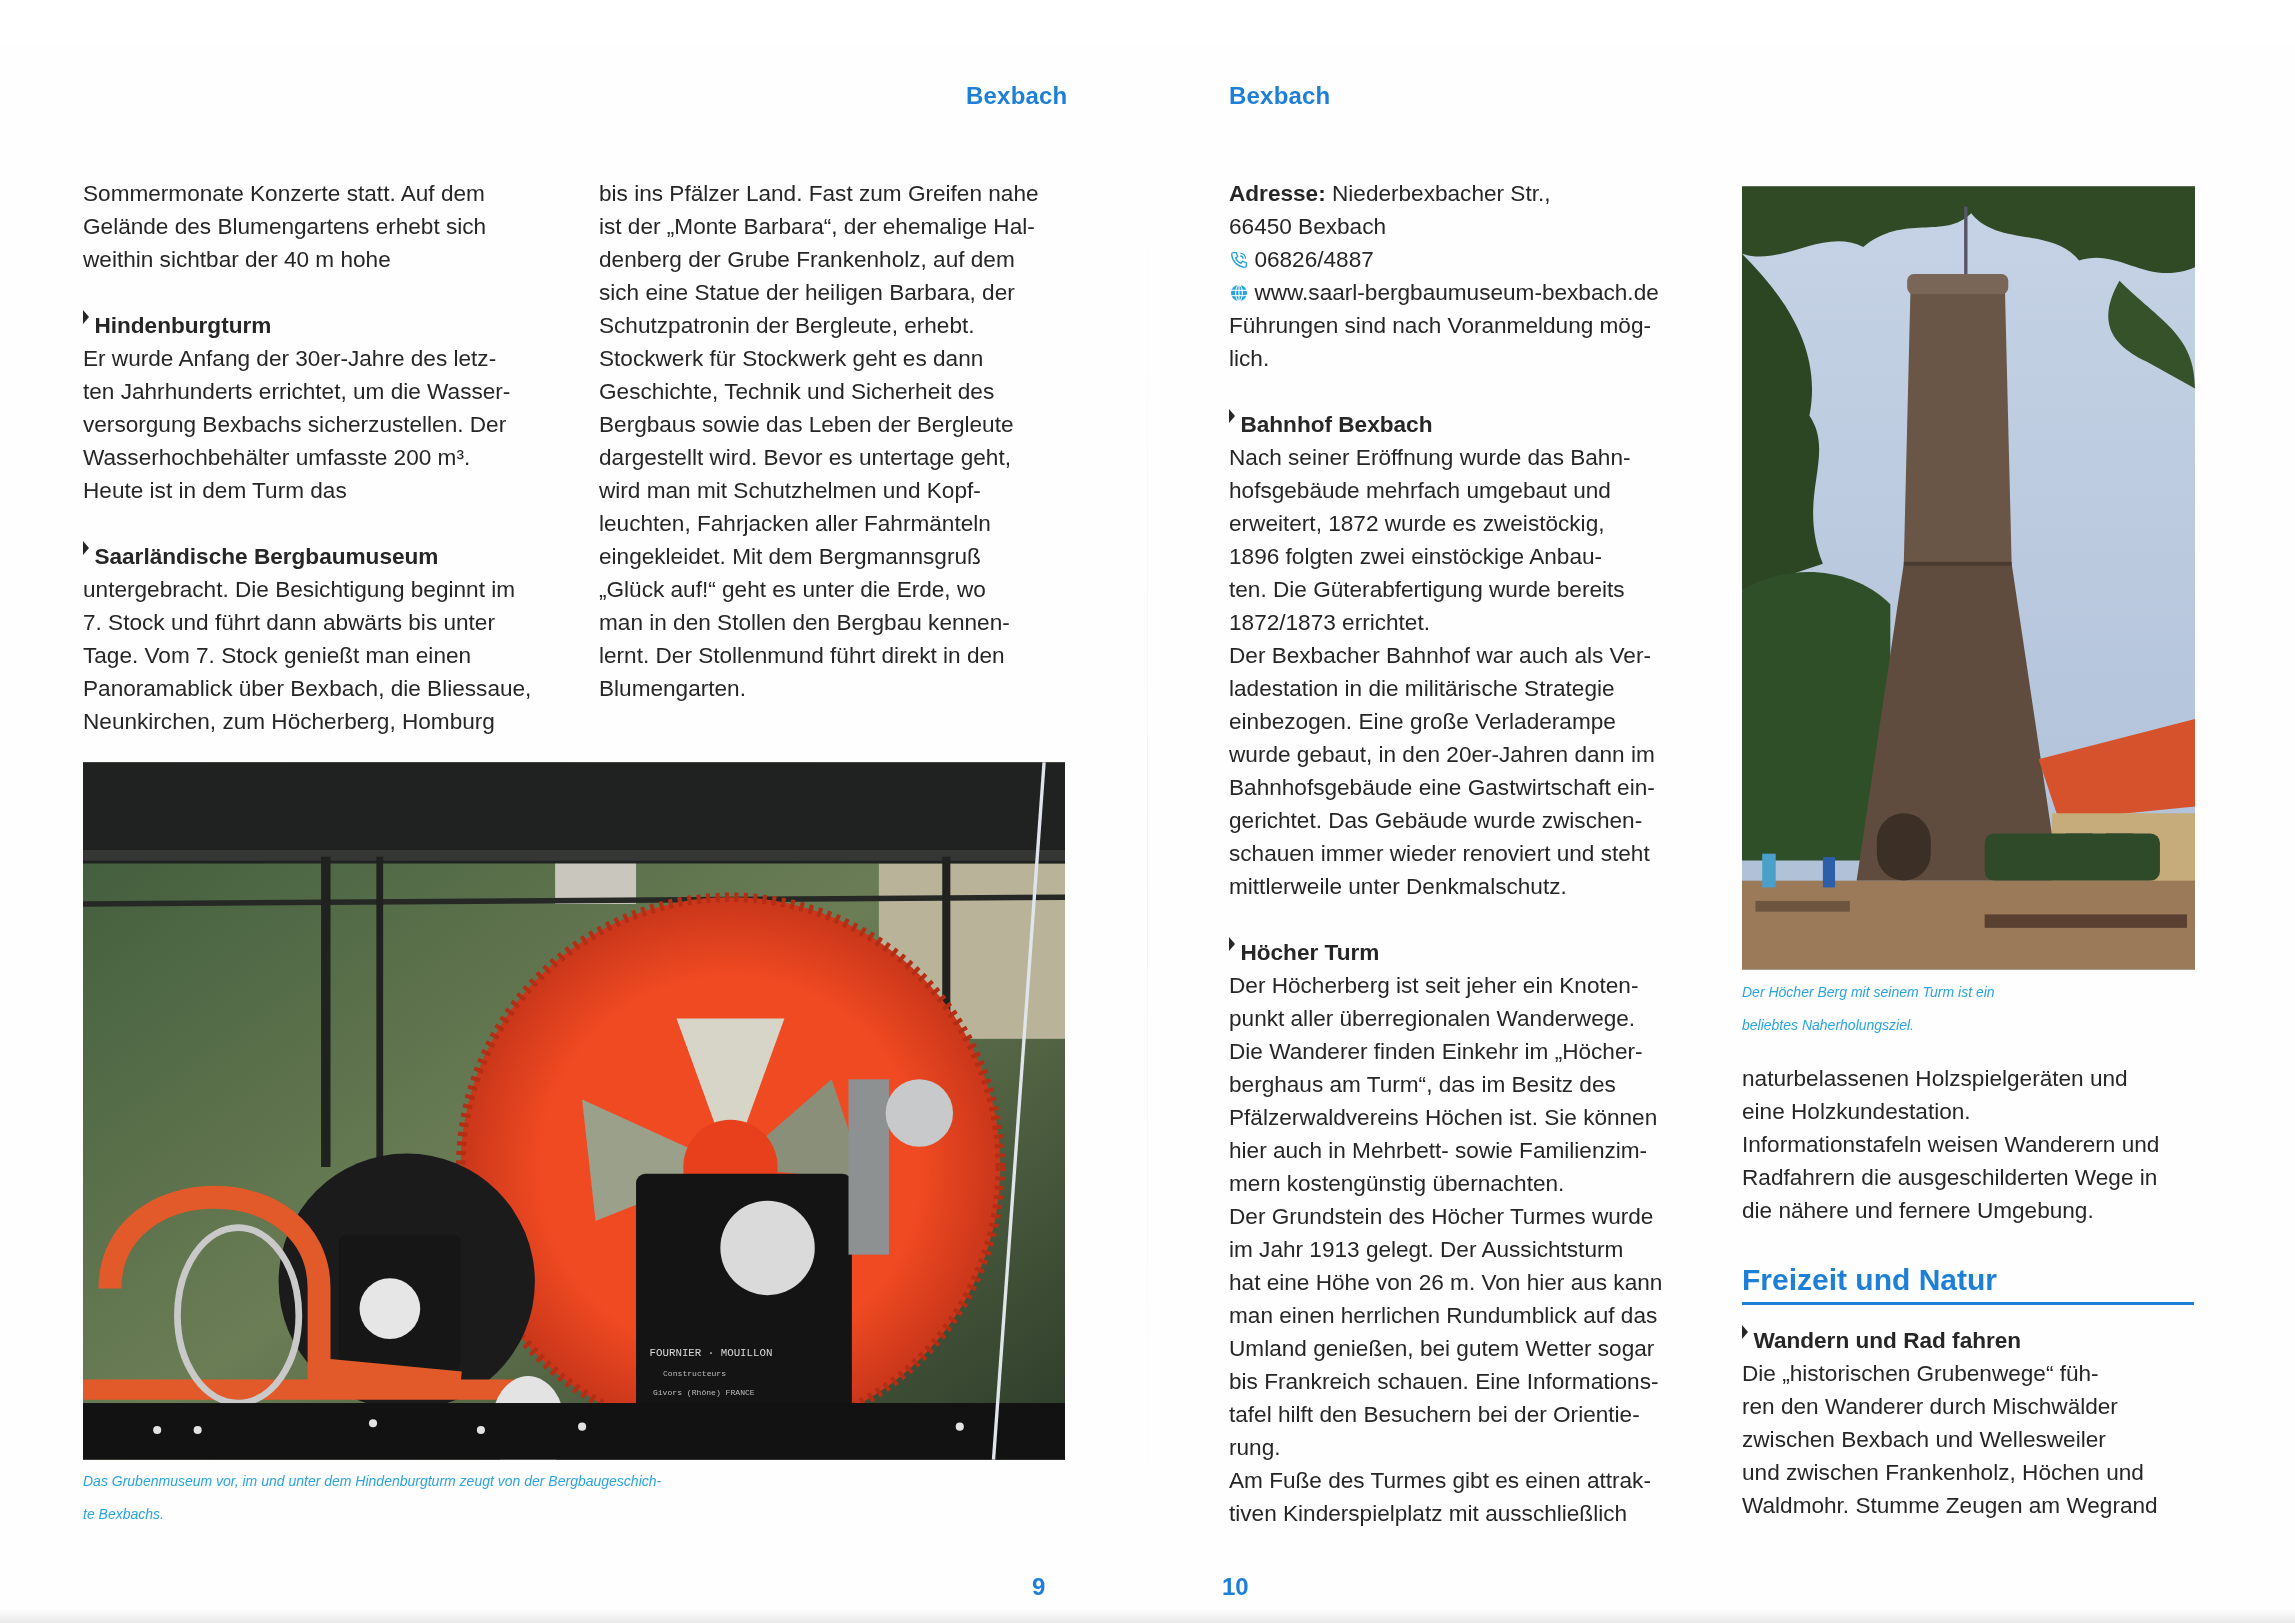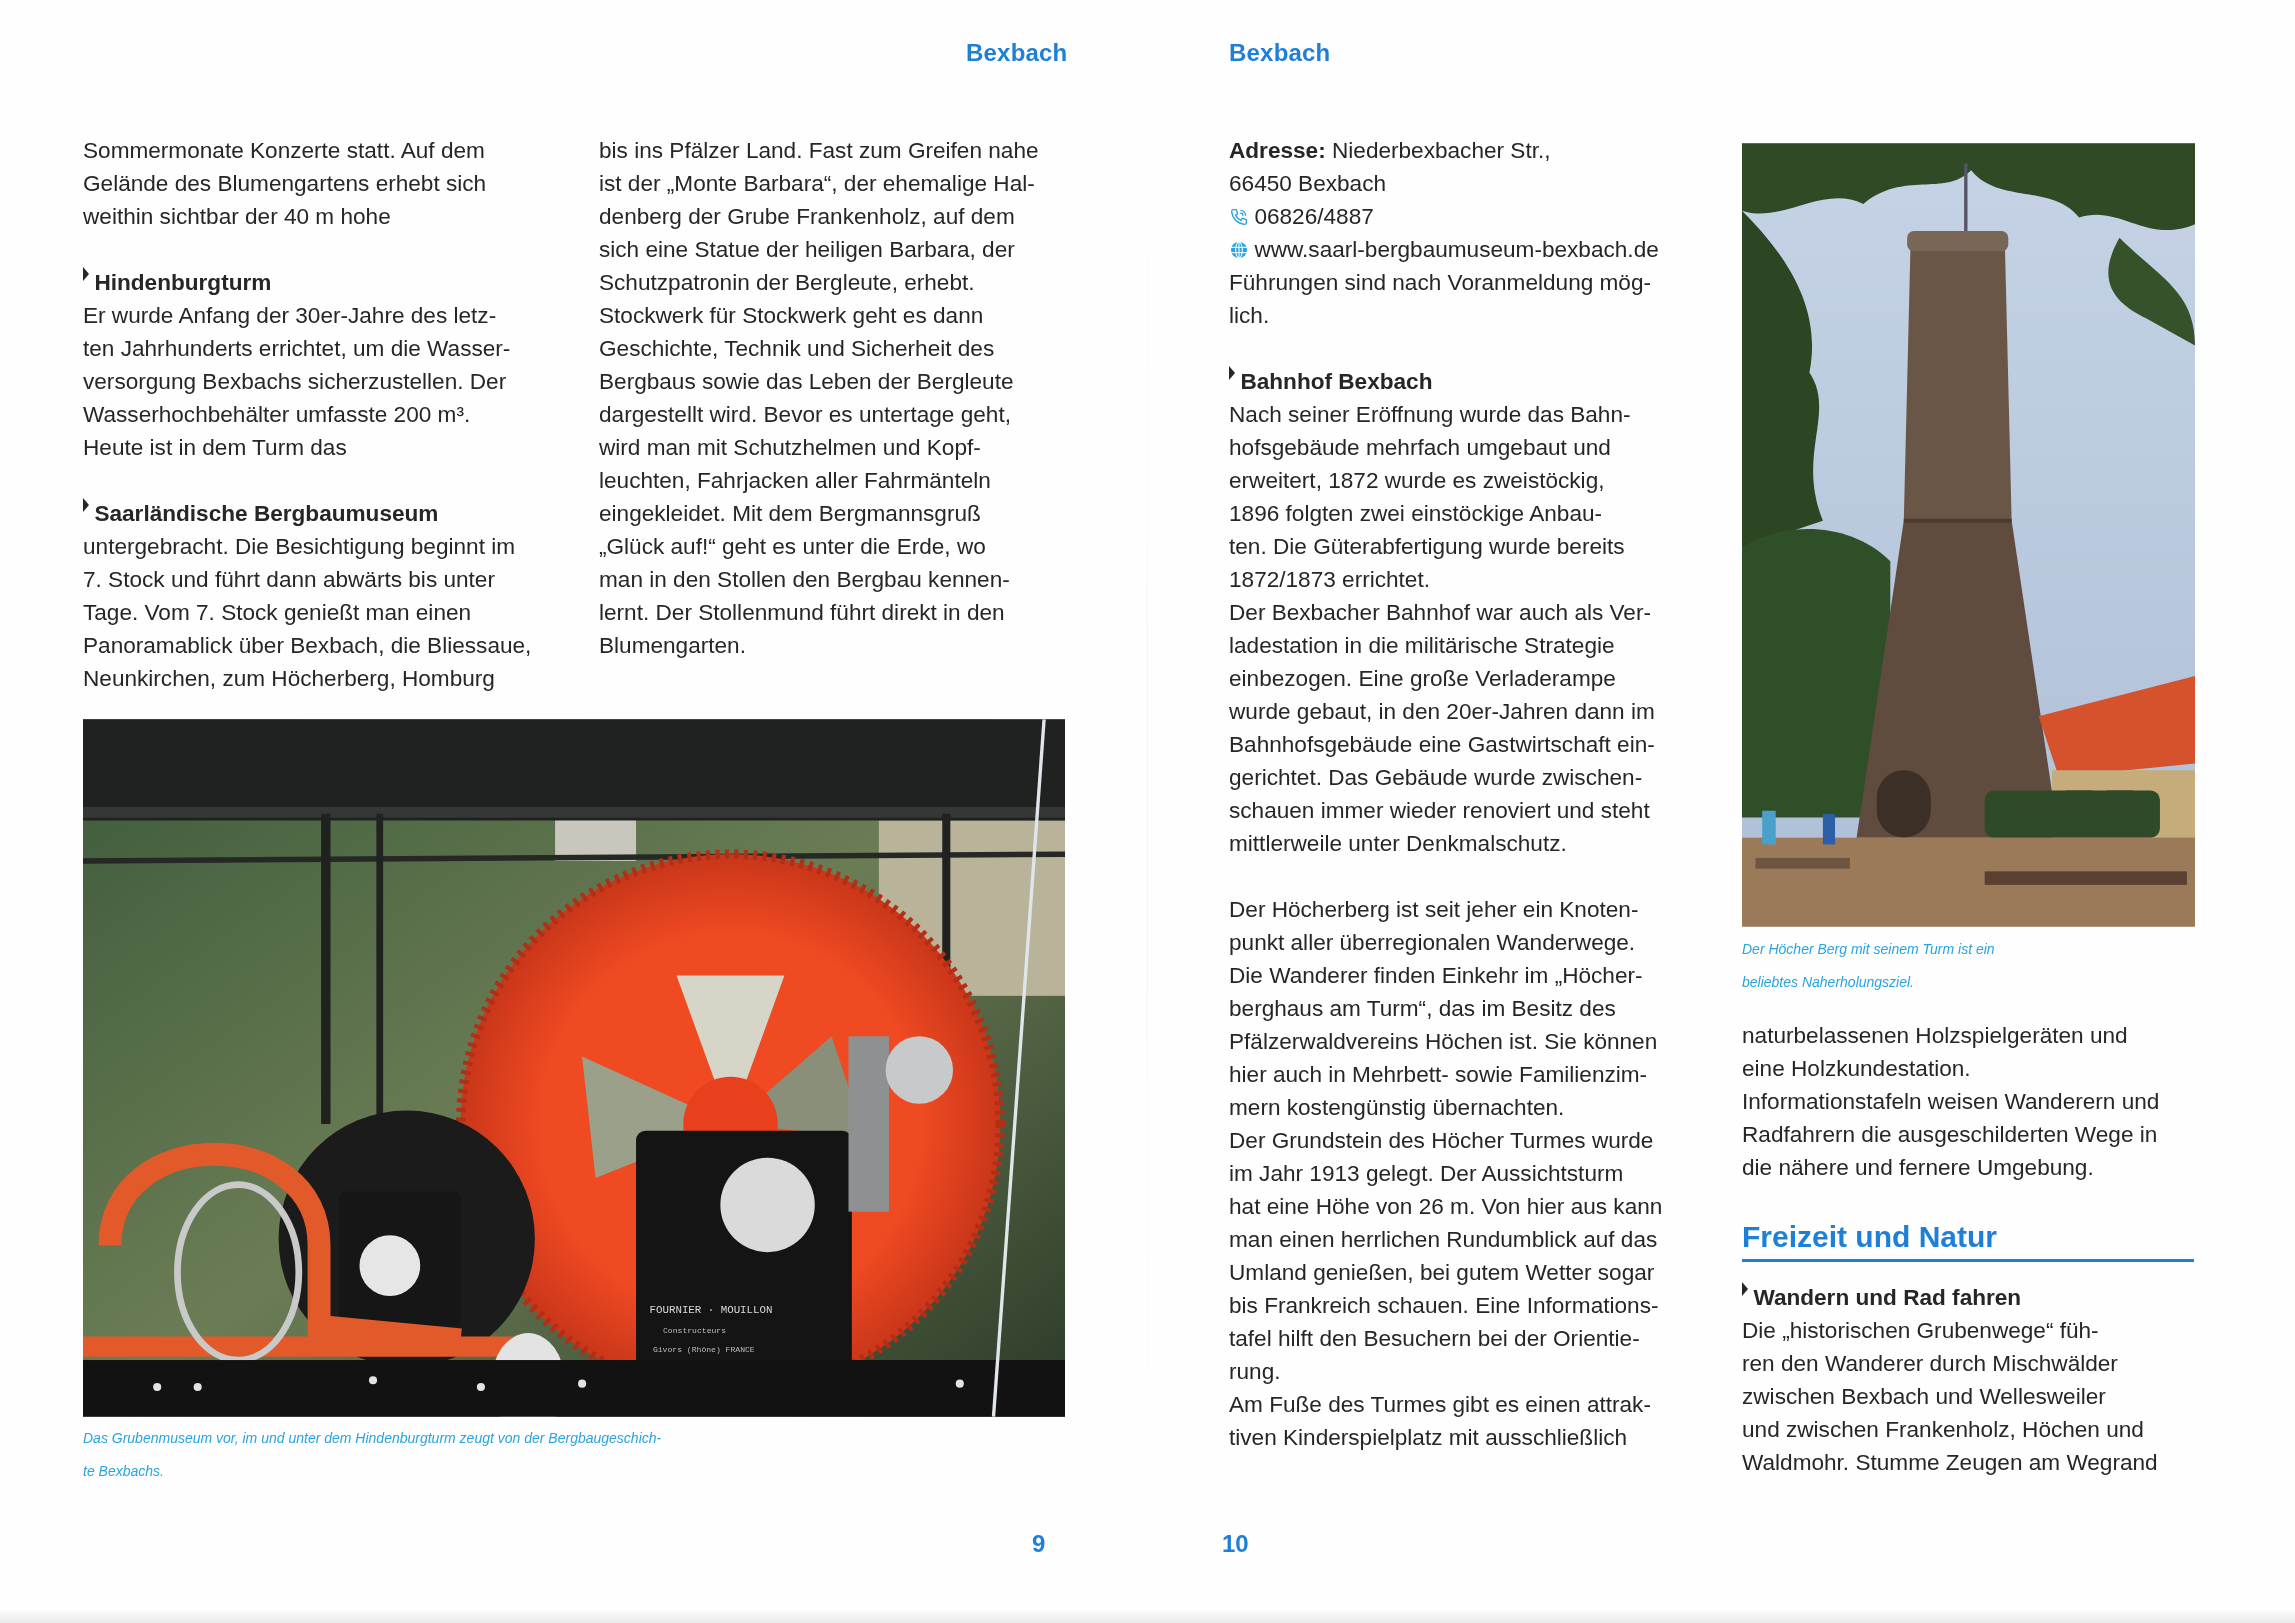--- a/index.html
+++ b/index.html
@@ -1,18 +1,18 @@
 <!DOCTYPE html>
 <html style="font-size:10.8px"><head>
 <meta charset="utf-8">
 <style>
   html, body { margin: 0; padding: 0; background: #ffffff; }
   body { width: 2295px; height: 1623px; position: relative; overflow: hidden;
          font-family: "Liberation Sans", "DejaVu Sans", sans-serif; color: #262626; }
-  .spread { position: absolute; inset: 0; background: #fefefe; }
+  .spread { position: absolute; inset: 0; background: #fefefe; margin-top: 43px; }
   .page { position: absolute; top: 0; height: 1623px; }
   .page-left { left: 0; width: 1148px; }
   .page-right { left: 1148px; width: 1148px; }
   .running-head { position: absolute; top: 39px; font-size: 24px; font-weight: bold; color: #1e7fd8; letter-spacing: 0.2px; }
   .page-number { position: absolute; top: 1530px; font-size: 24px; font-weight: bold; color: #1e7fd8; }
   .col { position: absolute; font-size: 22.6px; line-height: 33px; color: #262626; }
   .col p { margin: 0; }
   .col .gap { height: 33px; }
   .heading { font-weight: bold; color: #262626; display: flex; align-items: flex-start; }
   .tri { display: inline-block; width: 0; height: 0; border-top: 7.4px solid transparent; border-bottom: 7.4px solid transparent; border-left: 6.7px solid #262626; margin-right: 5.4px; position: relative; top: 0.7px; }
@@ -188,20 +188,24 @@
       <p>1872/1873 errichtet.</p>
       <p>Der Bexbacher Bahnhof war auch als Ver-</p>
       <p>ladestation in die militärische Strategie</p>
       <p>einbezogen. Eine große Verladerampe</p>
       <p>wurde gebaut, in den 20er-Jahren dann im</p>
       <p>Bahnhofsgebäude eine Gastwirtschaft ein-</p>
       <p>gerichtet. Das Gebäude wurde zwischen-</p>
       <p>schauen immer wieder renoviert und steht</p>
       <p>mittlerweile unter Denkmalschutz.</p>
       <div class="gap"></div>
+      <p class="heading">
+          <span class="tri"></span>
+          <span>Höcher Turm</span>
+        </p>
       <p>Der Höcherberg ist seit jeher ein Knoten-</p>
       <p>punkt aller überregionalen Wanderwege.</p>
       <p>Die Wanderer finden Einkehr im „Höcher-</p>
       <p>berghaus am Turm“, das im Besitz des</p>
       <p>Pfälzerwaldvereins Höchen ist. Sie können</p>
       <p>hier auch in Mehrbett- sowie Familienzim-</p>
       <p>mern kostengünstig übernachten.</p>
       <p>Der Grundstein des Höcher Turmes wurde</p>
       <p>im Jahr 1913 gelegt. Der Aussichtsturm</p>
       <p>hat eine Höhe von 26 m. Von hier aus kann</p>

